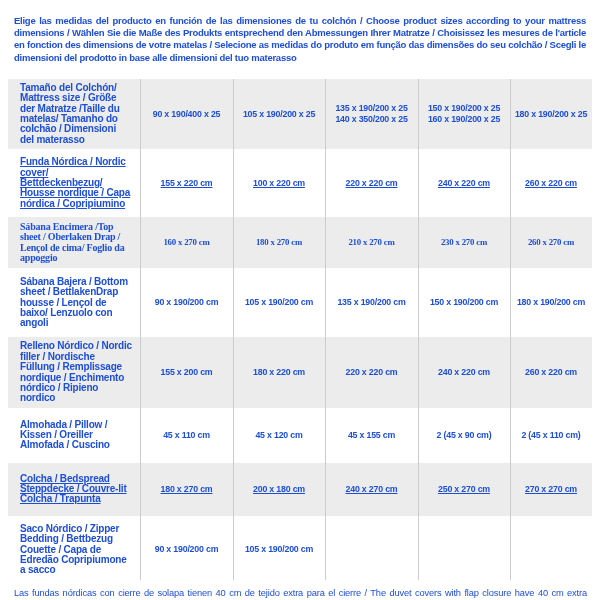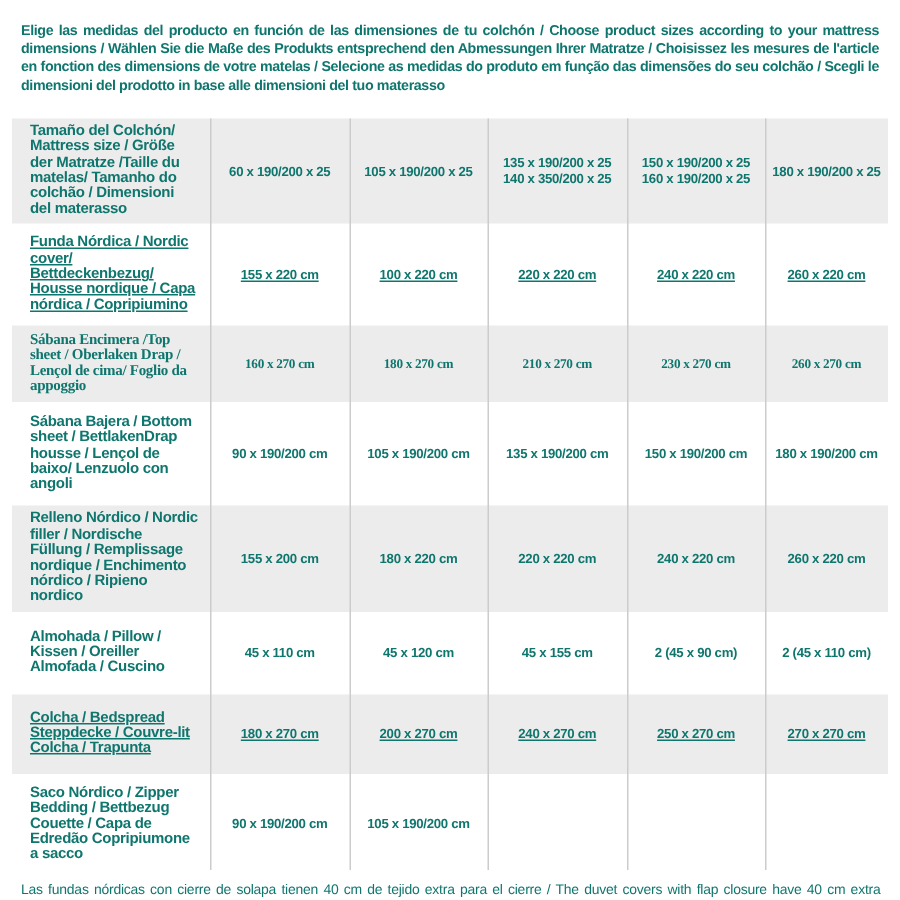--- a/index.html
+++ b/index.html
@@ -3,21 +3,21 @@
 <meta charset="utf-8">
 <style>
   html, body { margin: 0; padding: 0; background: #ffffff; }
   .page {
     position: relative;
     width: 600px;
     height: 600px;
     background: #ffffff;
     overflow: hidden;
     font-family: "Liberation Sans", sans-serif;
-    color: #0f766e;
+    color: #1d4ed8;
     box-sizing: border-box;
   }
   .intro {
     margin: 15px 14px 0 14px;
     font-size: 9.5px;
     font-weight: bold;
     line-height: 12.2px;
     text-align: justify;
     letter-spacing: -0.25px;
   }
@@ -88,21 +88,21 @@
 <body>
 
 <div class="page">
 
   <p class="intro">Elige las medidas del producto en función de las dimensiones de tu colchón / Choose product sizes according to your mattress dimensions / Wählen Sie die Maße des Produkts entsprechend den Abmessungen Ihrer Matratze / Choisissez les mesures de l'article en fonction des dimensions de votre matelas / Selecione as medidas do produto em função das dimensões do seu colchão / Scegli le dimensioni del prodotto in base alle dimensioni del tuo materasso</p>
 
   <div class="table-wrap">
     <div class="grid">
   <div class="row">
     <div class="cell label">Tamaño del Colchón/ Mattress size / Größe der Matratze /Taille du matelas/ Tamanho do colchão / Dimensioni del materasso</div>
-  <div class="cell value">60 x 190/200 x 25</div>
+  <div class="cell value">90 x 190/400 x 25</div>
           <div class="cell value">105 x 190/200 x 25</div>
           <div class="cell value">135 x 190/200 x 25
 140 x 350/200 x 25</div>
           <div class="cell value">150 x 190/200 x 25
 160 x 190/200 x 25</div>
           <div class="cell value">180 x 190/200 x 25</div>
         </div>
 
   <div class="row">
     <div class="cell label">Funda Nórdica /  Nordic cover/ Bettdeckenbezug/ Housse nordique  / Capa nórdica / Copripiumino</div>
@@ -145,21 +145,21 @@
   <div class="cell value">45 x 110 cm</div>
           <div class="cell value">45 x 120 cm</div>
           <div class="cell value">45 x 155 cm</div>
           <div class="cell value">2 (45 x 90 cm)</div>
           <div class="cell value">2 (45 x 110 cm)</div>
         </div>
 
   <div class="row">
     <div class="cell label">Colcha / Bedspread Steppdecke / Couvre-lit Colcha / Trapunta</div>
   <div class="cell value">180 x 270 cm</div>
-          <div class="cell value">200 x 270 cm</div>
+          <div class="cell value">200 x 180 cm</div>
           <div class="cell value">240 x 270 cm</div>
           <div class="cell value">250 x 270 cm</div>
           <div class="cell value">270 x 270 cm</div>
         </div>
 
   <div class="row">
     <div class="cell label">Saco Nórdico / Zipper Bedding / Bettbezug Couette  / Capa de Edredão Copripiumone a sacco</div>
   <div class="cell value">90 x 190/200 cm</div>
           <div class="cell value">105 x 190/200 cm</div>
           <div class="cell value"></div>

